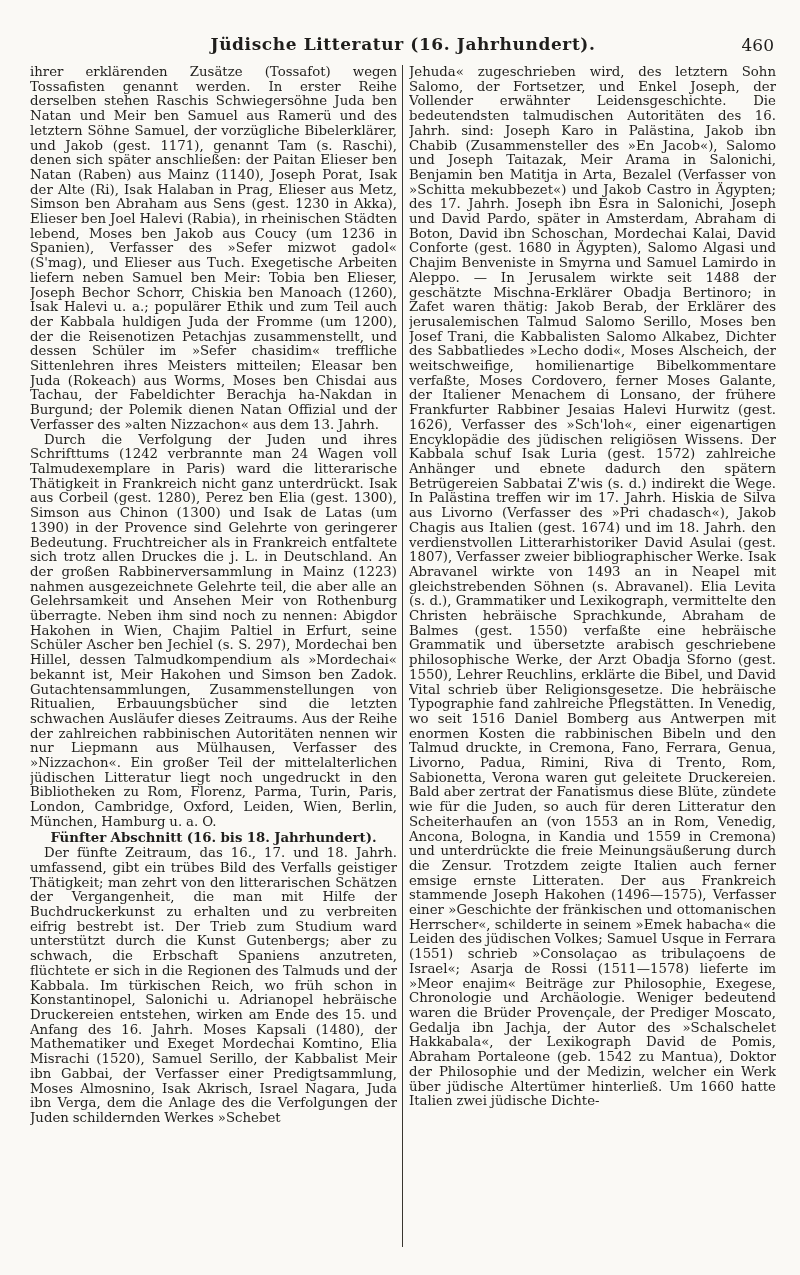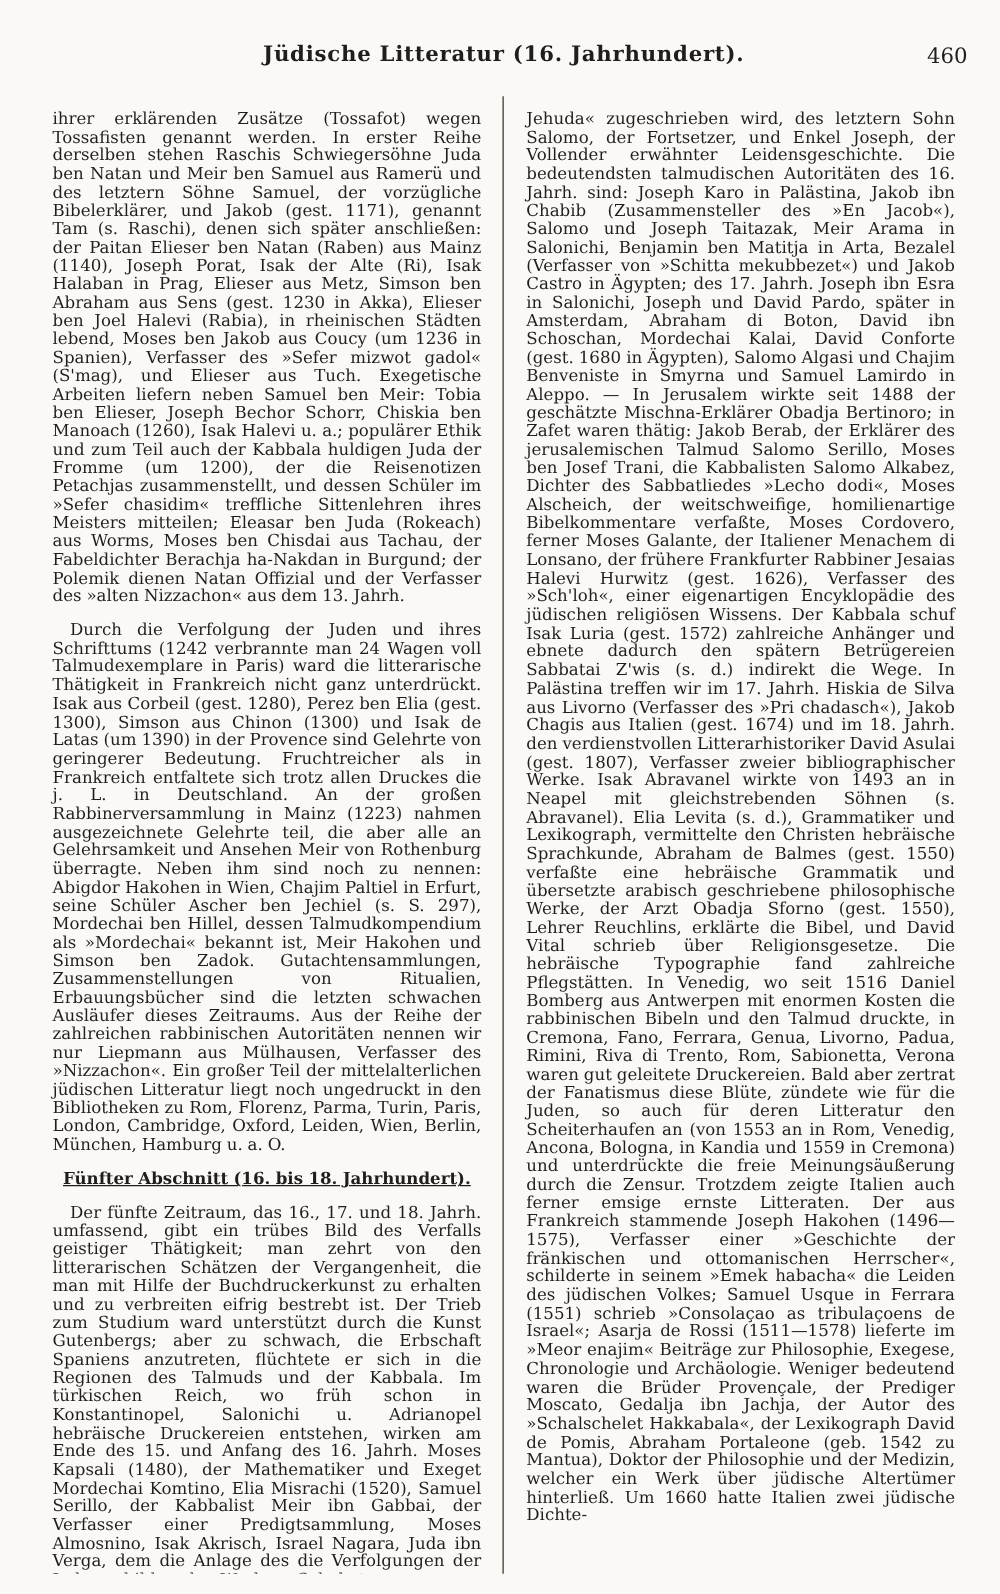--- a/index.html
+++ b/index.html
@@ -16,21 +16,21 @@
   }
   .page {
     box-sizing: border-box;
     width: 800px;
     height: 1275px;
     padding: 34px 24px 0 30px;
   }
   .header {
     position: relative;
     height: 26px;
-    margin-bottom: 17px;
+    margin-bottom: 5px;
   }
   .running-head {
     position: absolute;
     left: 0;
     right: 0;
     text-align: center;
     font-size: 17px;
     font-weight: bold;
     letter-spacing: 0.6px;
     white-space: nowrap;
@@ -49,29 +49,28 @@
     width: 367px;
     height: 1182px;
     overflow: hidden;
     font-size: 13.3px;
     line-height: 14.7px;
     text-align: justify;
     hyphens: auto;
     -webkit-hyphens: auto;
     word-spacing: -0.3px;
   }
-  .col p { margin: 12px; }
+  .col p { margin: 0; }
   p.indent { text-indent: 14px; }
   .section-heading {
-    margin: 13px 0 1px 0;
+    margin: 1px 0 1px 0;
     font-size: 13.3px;
     line-height: 14.7px;
     font-weight: bold;
     text-align: center;
-    text-decoration: underline;
   }
   .divider {
     width: 1px;
     background: #39362f;
     margin: 0 6px 0 5px;
   }
 </style>
 </head>
 <body>
 

